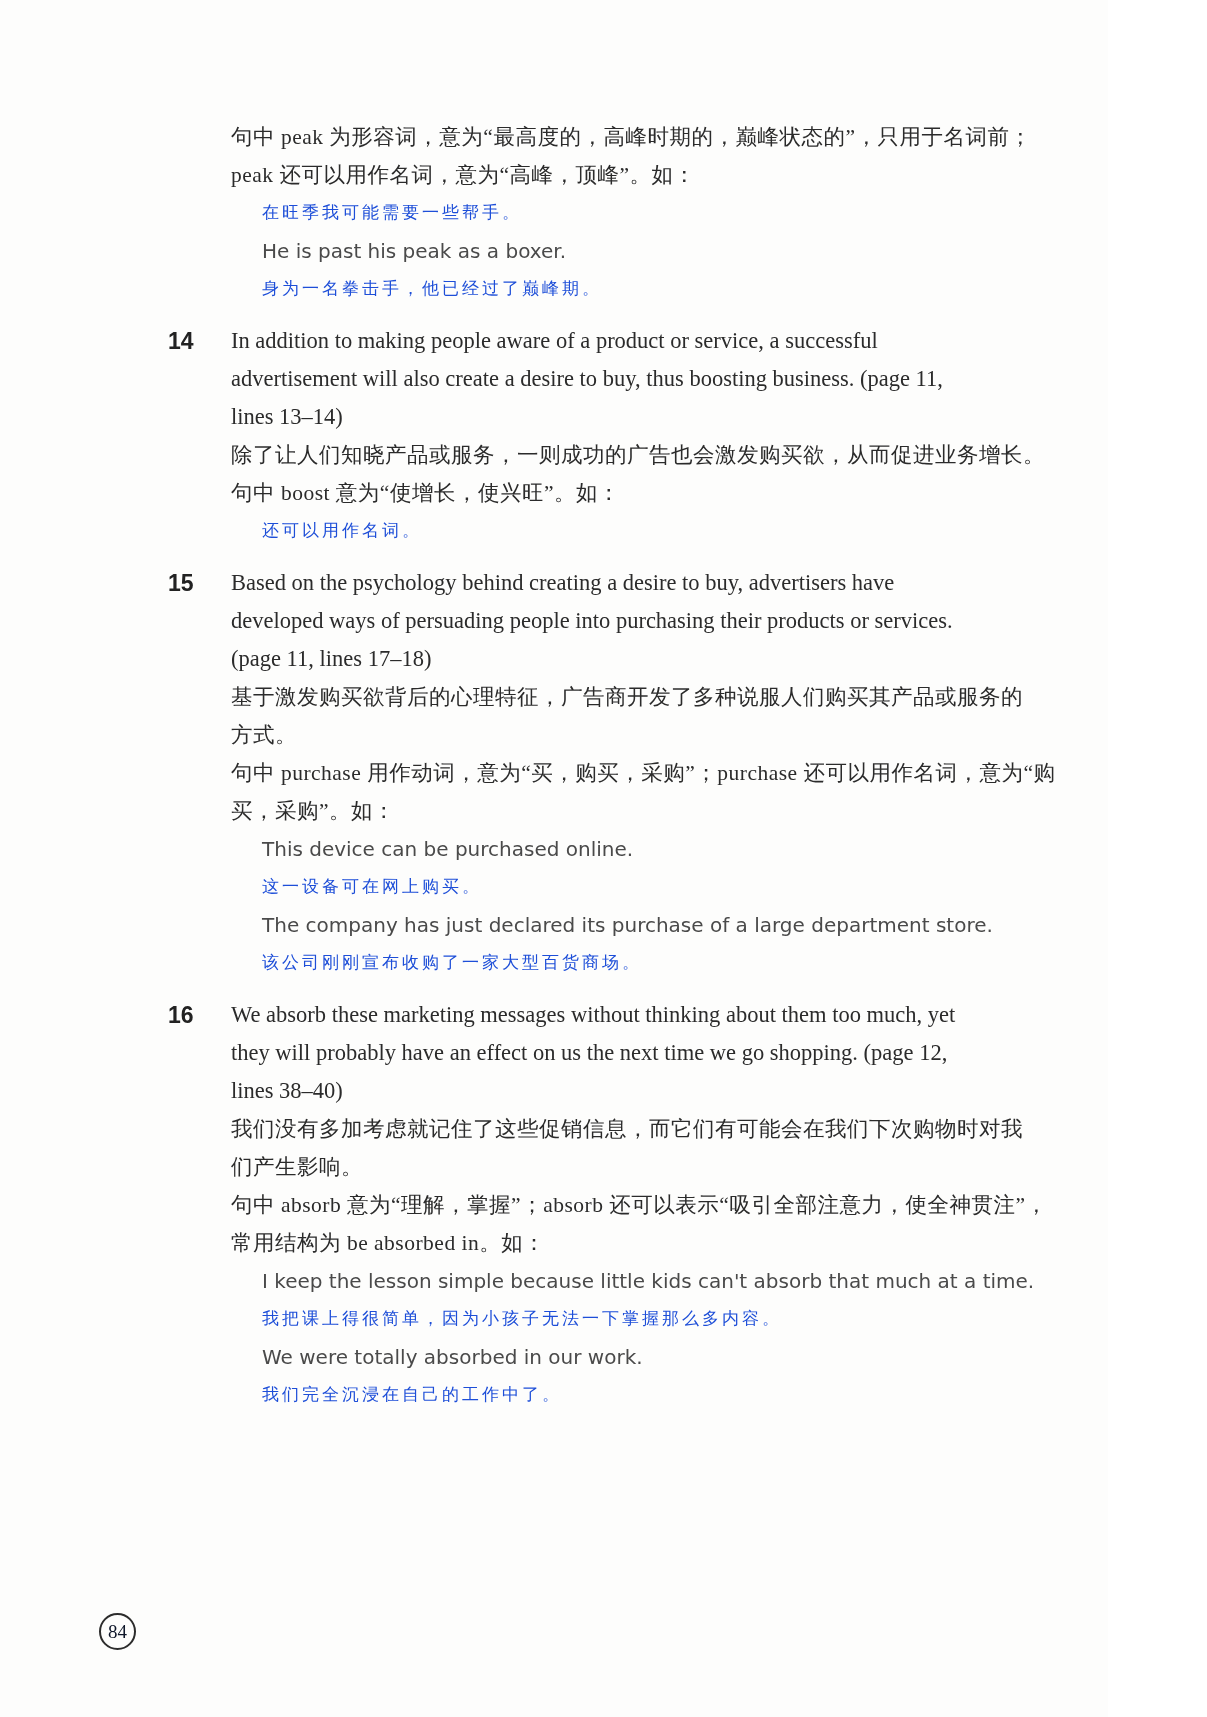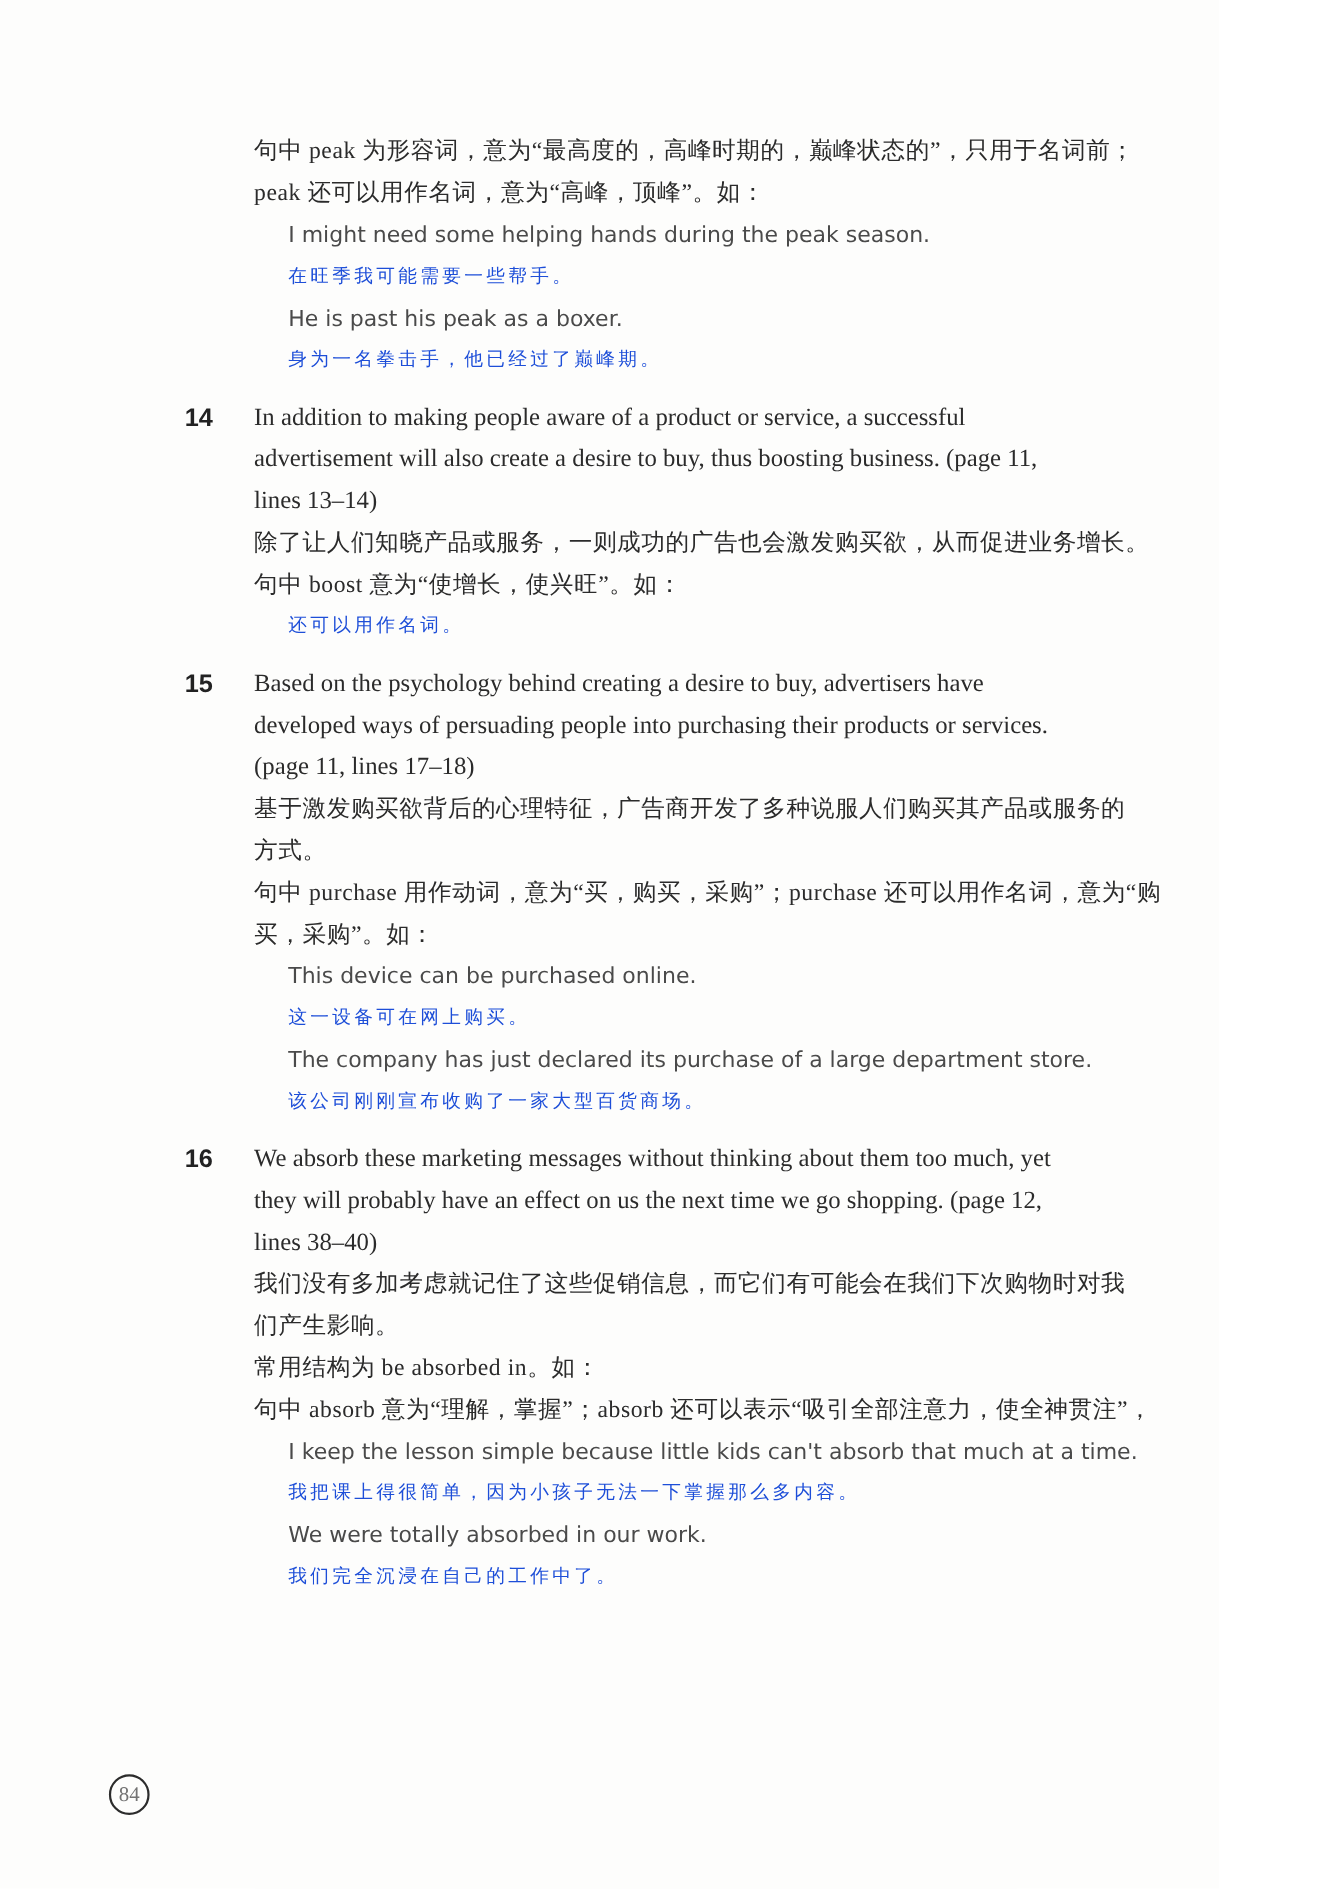--- a/index.html
+++ b/index.html
@@ -73,34 +73,33 @@
     top: 1613px;
     width: 37px;
     height: 37px;
     border: 2px solid #2c2c2c;
     border-radius: 50%;
     display: flex;
     align-items: center;
     justify-content: center;
     font-family: "Liberation Serif", "DejaVu Serif", serif;
     font-size: 19px;
-    color: #737373;
+    color: #0f172a;
     box-sizing: border-box;
   }
 </style>
 </head>
 <body>
 
 <div class="page">
   <main class="content">
 
     <section class="block">
       <p class="cn-line">句中 peak 为形容词，意为“最高度的，高峰时期的，巅峰状态的”，只用于名词前；</p>
       <p class="cn-line">peak 还可以用作名词，意为“高峰，顶峰”。如：</p>
-      <p class="ex-en">I might need some helping hands during the peak season.</p>
       <p class="ex-zh">在旺季我可能需要一些帮手。</p>
       <p class="ex-en">He is past his peak as a boxer.</p>
       <p class="ex-zh">身为一名拳击手，他已经过了巅峰期。</p>
     </section>
 
     <section class="block">
       <span class="num">14</span>
       <p class="en-line">In addition to making people aware of a product or service, a successful</p>
       <p class="en-line">advertisement will also create a desire to buy, thus boosting business. (page 11,</p>
       <p class="en-line">lines 13–14)</p>
@@ -124,22 +123,22 @@
       <p class="ex-zh">该公司刚刚宣布收购了一家大型百货商场。</p>
     </section>
 
     <section class="block">
       <span class="num">16</span>
       <p class="en-line">We absorb these marketing messages without thinking about them too much, yet</p>
       <p class="en-line">they will probably have an effect on us the next time we go shopping. (page 12,</p>
       <p class="en-line">lines 38–40)</p>
       <p class="cn-line">我们没有多加考虑就记住了这些促销信息，而它们有可能会在我们下次购物时对我</p>
       <p class="cn-line">们产生影响。</p>
+      <p class="cn-line">句中 absorb 意为“理解，掌握”；absorb 还可以表示“吸引全部注意力，使全神贯注”，</p>
       <p class="cn-line">常用结构为 be absorbed in。如：</p>
-      <p class="cn-line">句中 absorb 意为“理解，掌握”；absorb 还可以表示“吸引全部注意力，使全神贯注”，</p>
       <p class="ex-en">I keep the lesson simple because little kids can't absorb that much at a time.</p>
       <p class="ex-zh">我把课上得很简单，因为小孩子无法一下掌握那么多内容。</p>
       <p class="ex-en">We were totally absorbed in our work.</p>
       <p class="ex-zh">我们完全沉浸在自己的工作中了。</p>
     </section>
 
   </main>
 
   <div class="page-number">
     <span>84</span>

